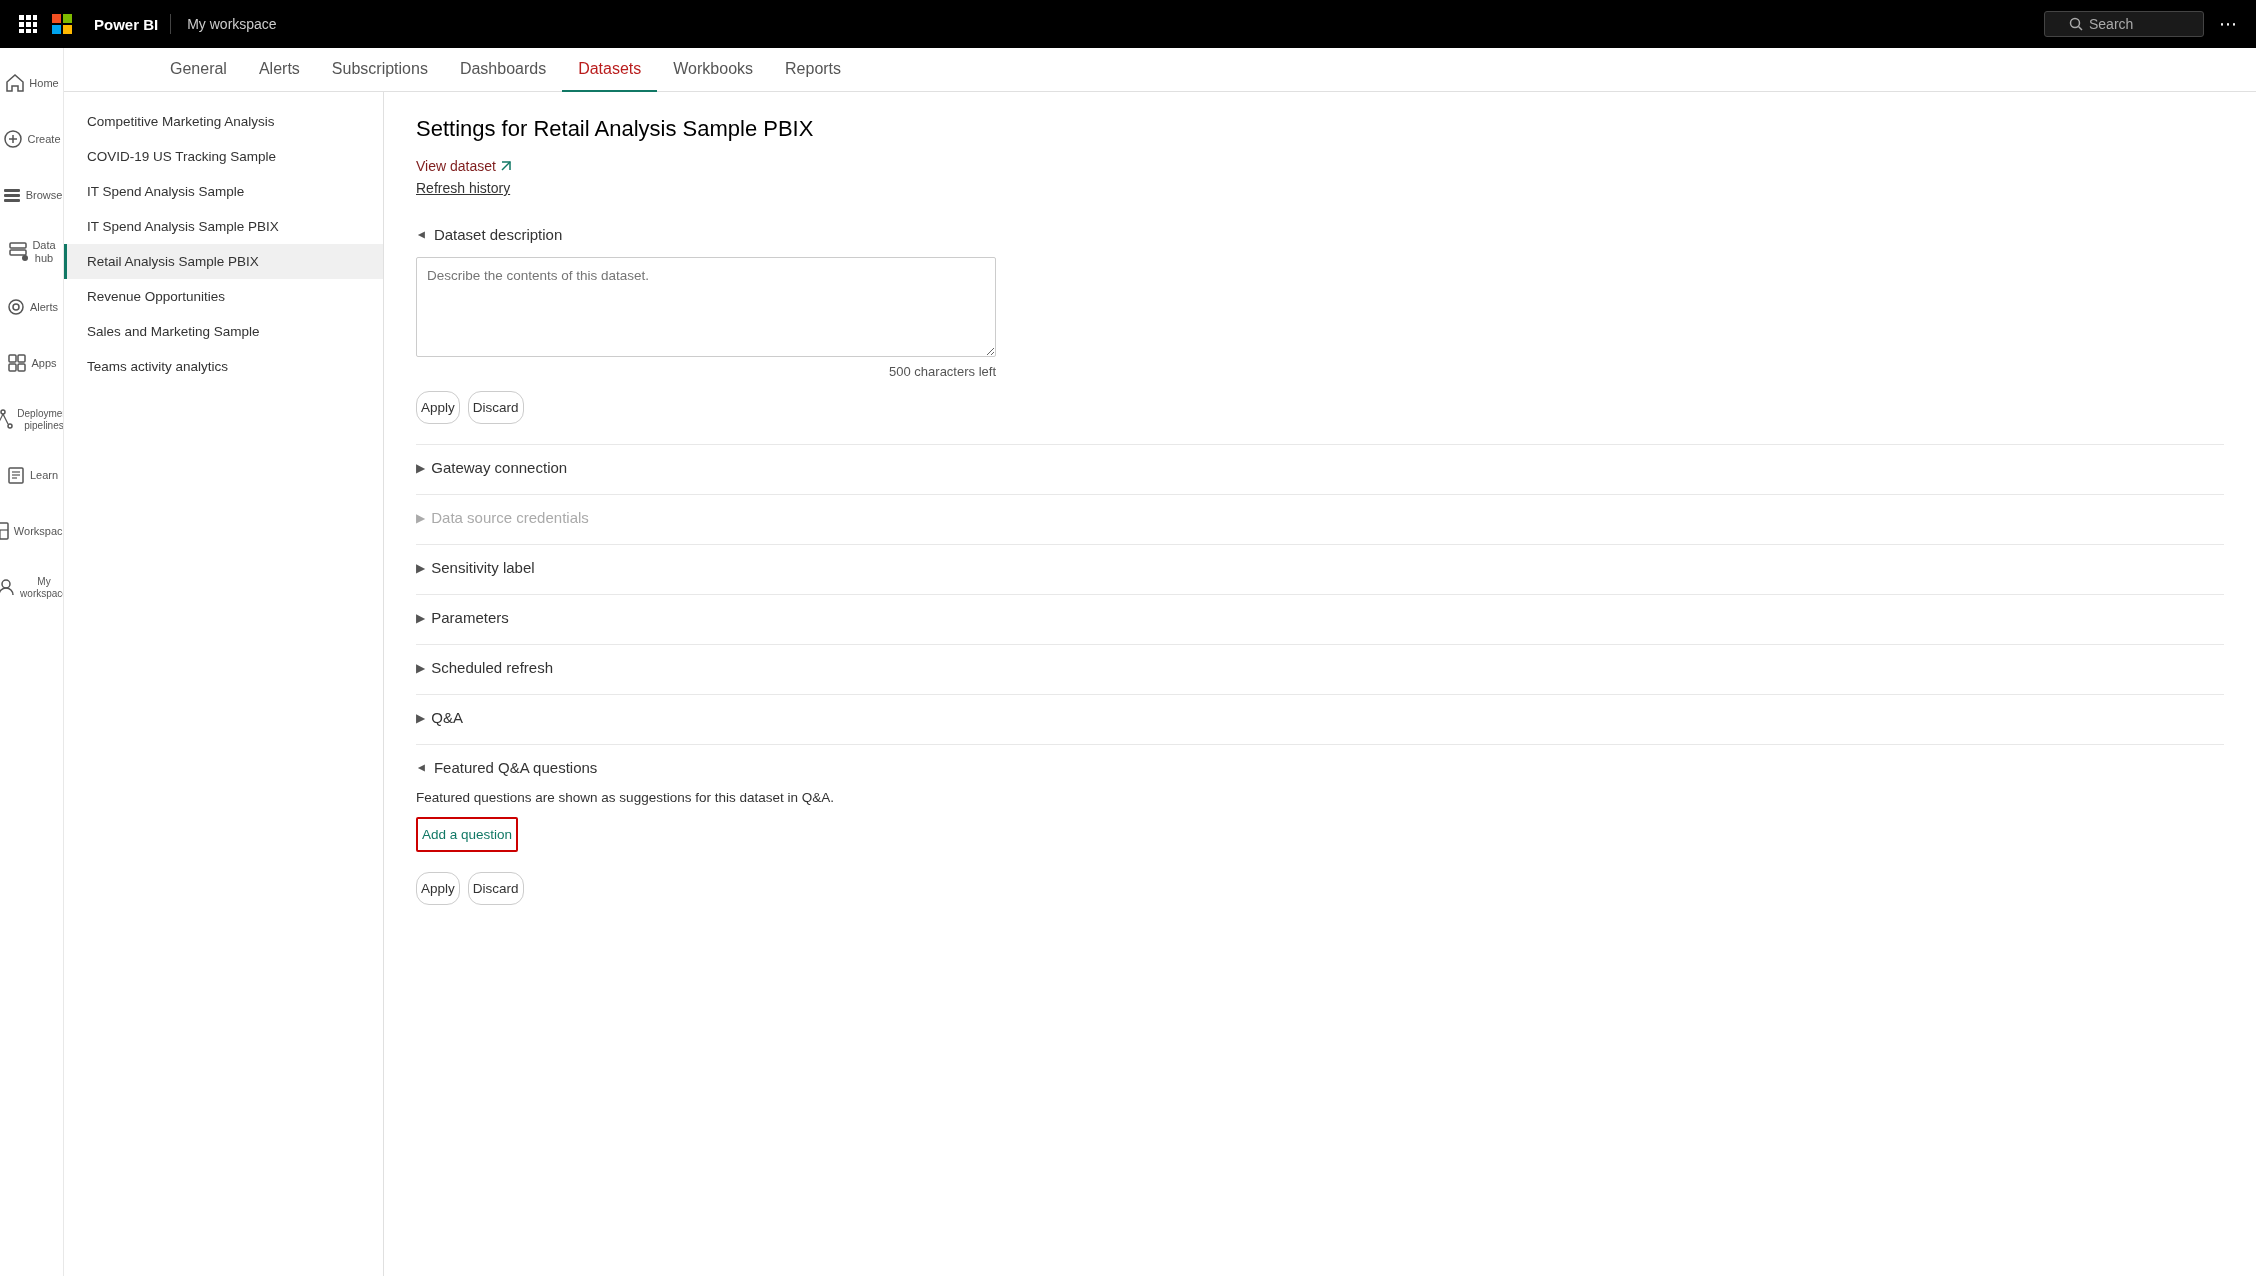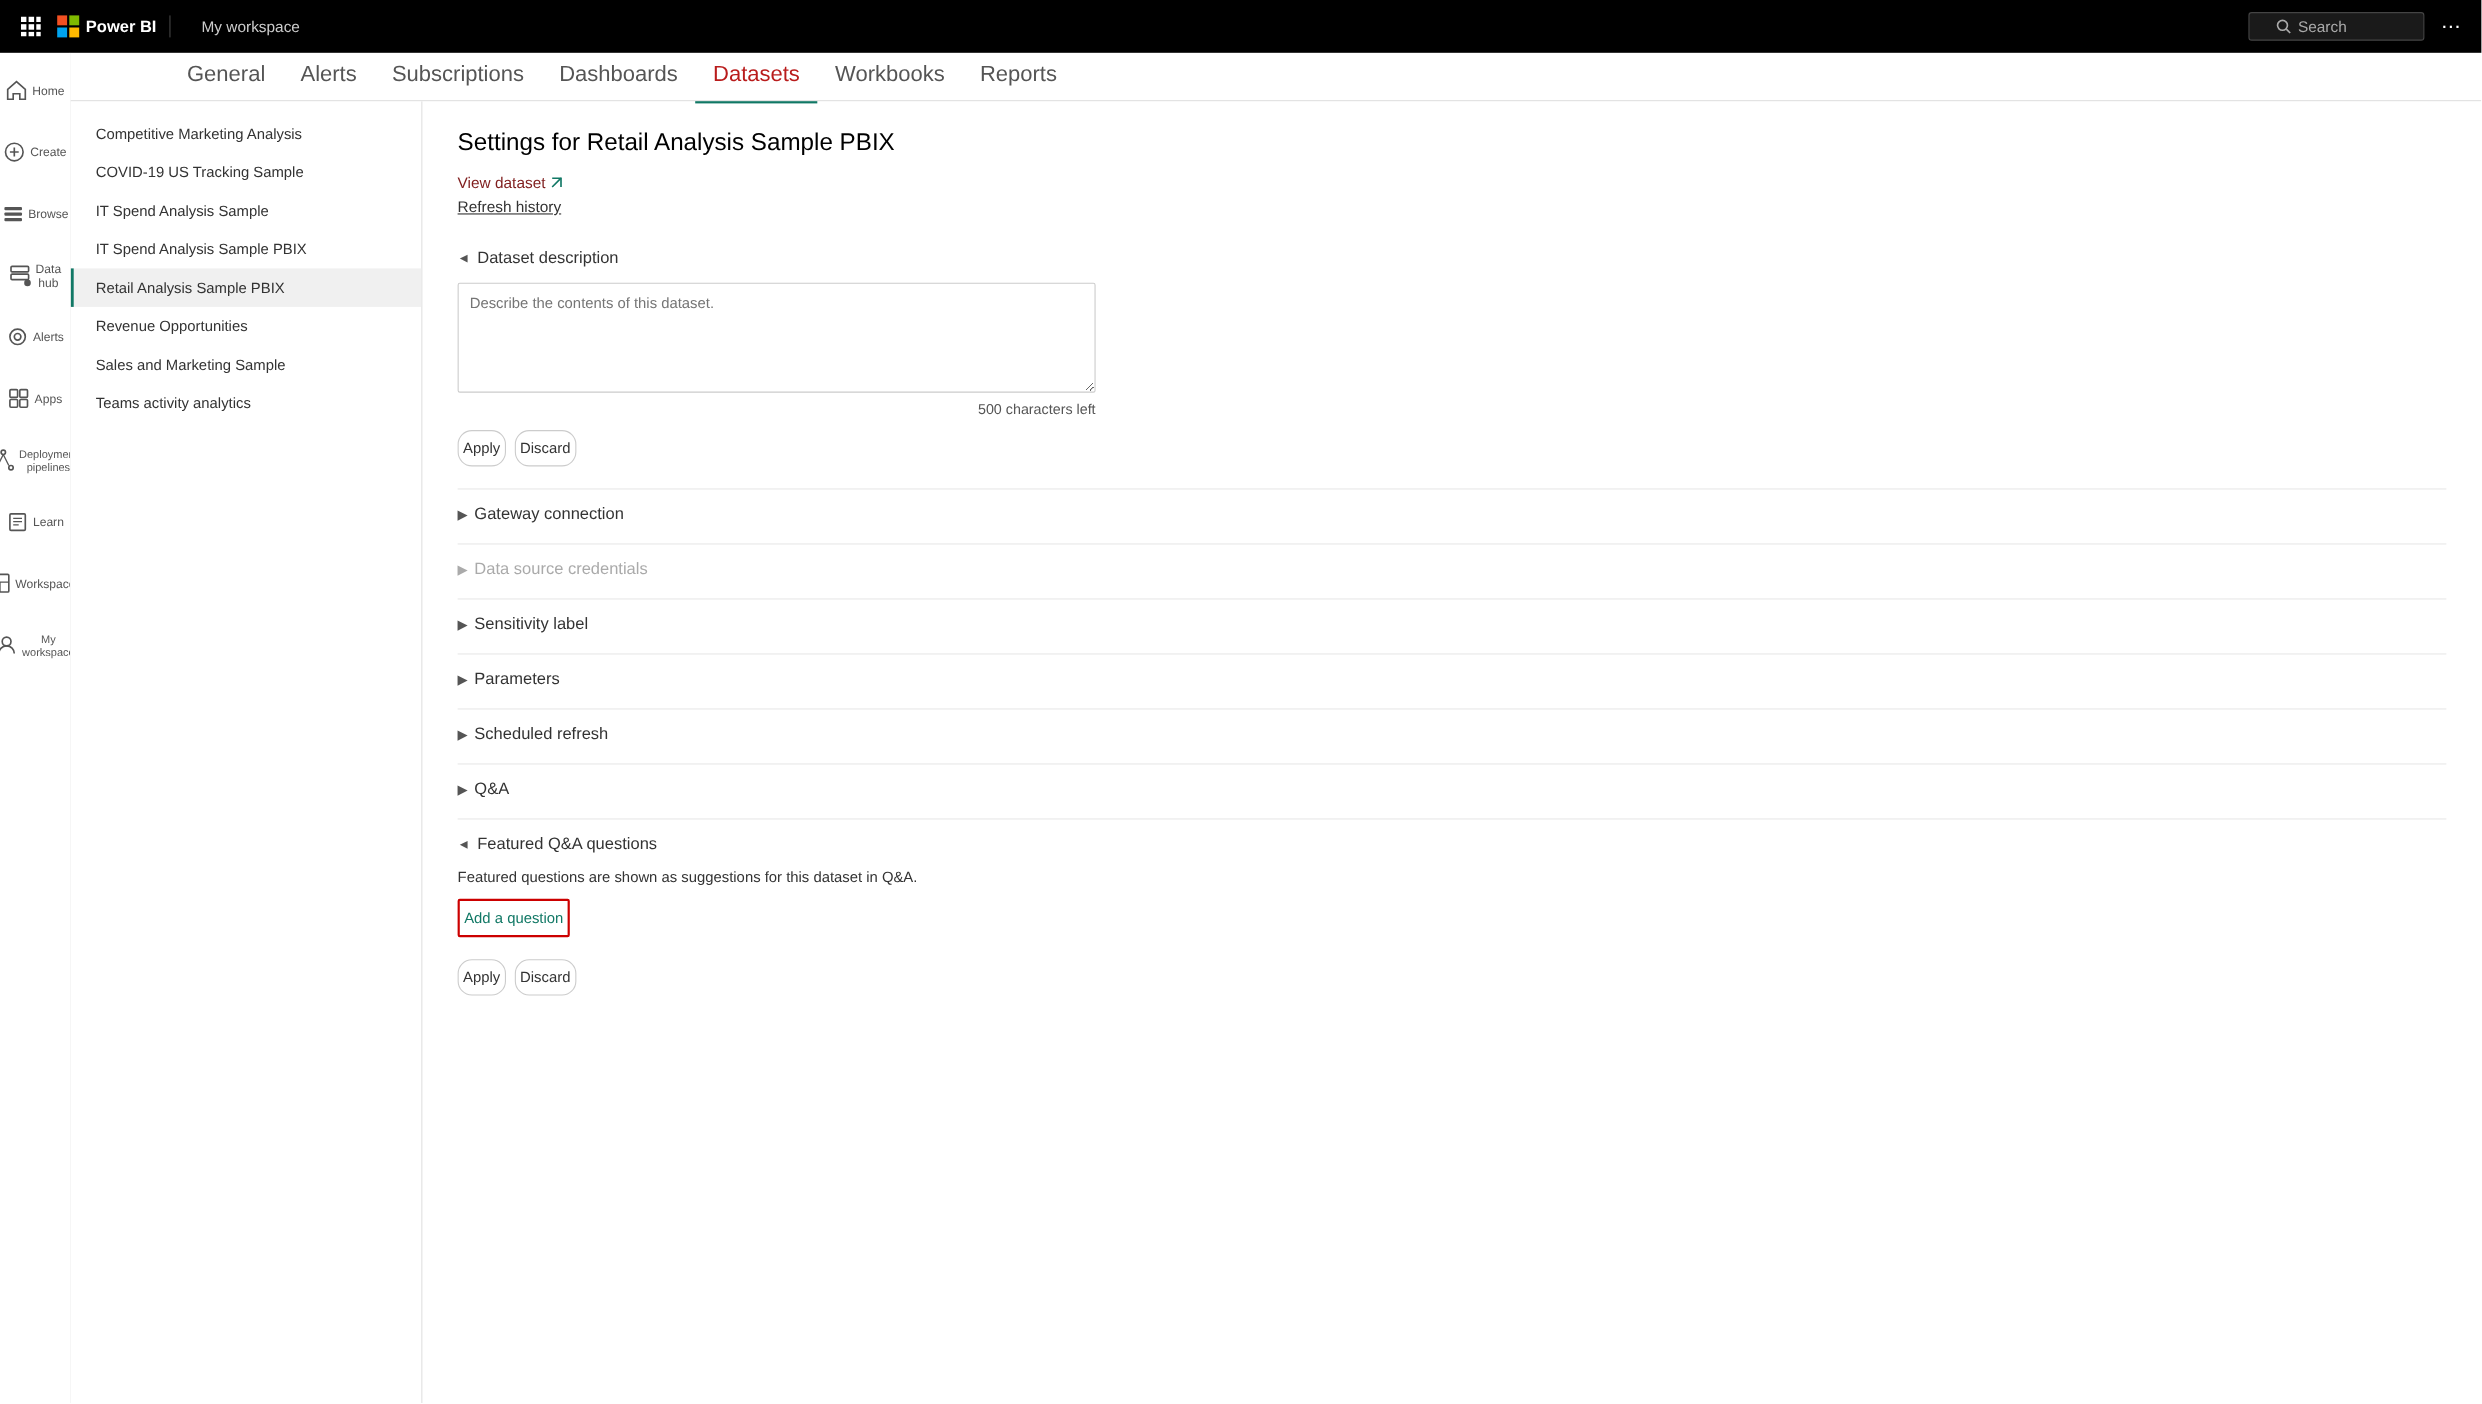--- a/index.html
+++ b/index.html
@@ -4,21 +4,21 @@
   <style>
     * { box-sizing: border-box; margin: 0; padding: 0; }
     body { font-family: 'Segoe UI', Tahoma, Geneva, Verdana, sans-serif; font-size: 14px; color: #333; background: #fff; display: flex; flex-direction: column; height: 100vh; overflow: hidden; }
 
     
     .topbar {
       display: flex; align-items: center; background: #000; color: #fff;
       height: 48px; padding: 0 12px; flex-shrink: 0; gap: 8px;
     }
     .topbar-grid-icon { display: flex; align-items: center; justify-content: center; width: 32px; height: 32px; cursor: pointer; }
-    .topbar-logo { display: flex; align-items: center; gap: 6px; border-right: 1px solid #444; padding-right: 12px; margin-right: 16px; }
+    .topbar-logo { display: flex; align-items: center; gap: 22px; border-right: 1px solid #444; padding-right: 12px; margin-right: 4px; }
     .ms-logo { width: 20px; height: 20px; display: grid; grid-template-columns: 1fr 1fr; grid-template-rows: 1fr 1fr; gap: 2px; }
     .ms-logo-cell { width: 9px; height: 9px; }
     .ms-logo-cell:nth-child(1) { background: #f25022; }
     .ms-logo-cell:nth-child(2) { background: #7fba00; }
     .ms-logo-cell:nth-child(3) { background: #00a4ef; }
     .ms-logo-cell:nth-child(4) { background: #ffb900; }
     .topbar-product { font-weight: 600; font-size: 15px; color: #fff; }
     .topbar-workspace { font-size: 14px; color: #ccc; margin-left: 4px; }
     .topbar-spacer { flex: 1; }
     .topbar-search {
@@ -44,21 +44,21 @@
     }
     .sidebar-item .icon { font-size: 20px; line-height: 1; color: #555; }
     .sidebar-item .label { font-size: 11px; color: #555; line-height: 1.2; }
 
     
     .tabs-row {
       display: flex; align-items: center; border-bottom: 1px solid #e0e0e0;
       padding: 0 0 0 90px; background: #fff; flex-shrink: 0; height: 44px;
     }
     .tab {
-      padding: 12px 16px; font-size: 20px; cursor: pointer; color: #555;
+      padding: 12px 16px; font-size: 16px; cursor: pointer; color: #555;
       border-bottom: 2px solid transparent; white-space: nowrap;
     }
     .tab.active { color: #b91c1c; border-bottom: 2px solid #117865; font-weight: 500; }
 
     
     .main-area { display: flex; flex: 1; overflow: hidden; }
 
     
     .dataset-list {
       width: 320px; border-right: 1px solid #e0e0e0; overflow-y: auto; flex-shrink: 0;

